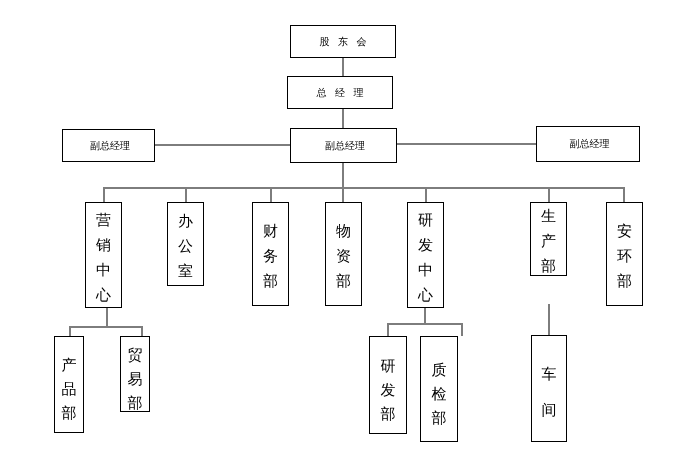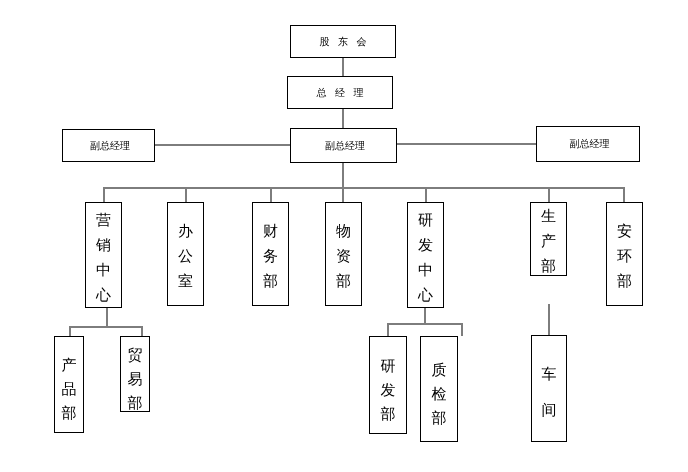--- a/index.html
+++ b/index.html
@@ -102,21 +102,21 @@
   <div class="node hbox" style="left:290px; top:128px; width:107px; height:35px; letter-spacing:0">
     <span class="hlabel">副总经理</span>
   </div>
   <div class="node hbox" style="left:536px; top:126px; width:104px; height:36px; letter-spacing:0">
     <span class="hlabel">副总经理</span>
   </div>
 
   <div class="node vbox" style="left:85px; top:202px; width:37px; height:106px">
     <span class="vlabel">营销中心</span>
   </div>
-  <div class="node vbox" style="left:167px; top:202px; width:37px; height:104px">
+  <div class="node vbox" style="left:167px; top:202px; width:37px; height:84px">
     <span class="vlabel">办公室</span>
   </div>
   <div class="node vbox" style="left:252px; top:202px; width:37px; height:104px">
     <span class="vlabel">财务部</span>
   </div>
   <div class="node vbox" style="left:325px; top:202px; width:37px; height:104px">
     <span class="vlabel">物资部</span>
   </div>
   <div class="node vbox" style="left:407px; top:202px; width:37px; height:106px">
     <span class="vlabel">研发中心</span>

